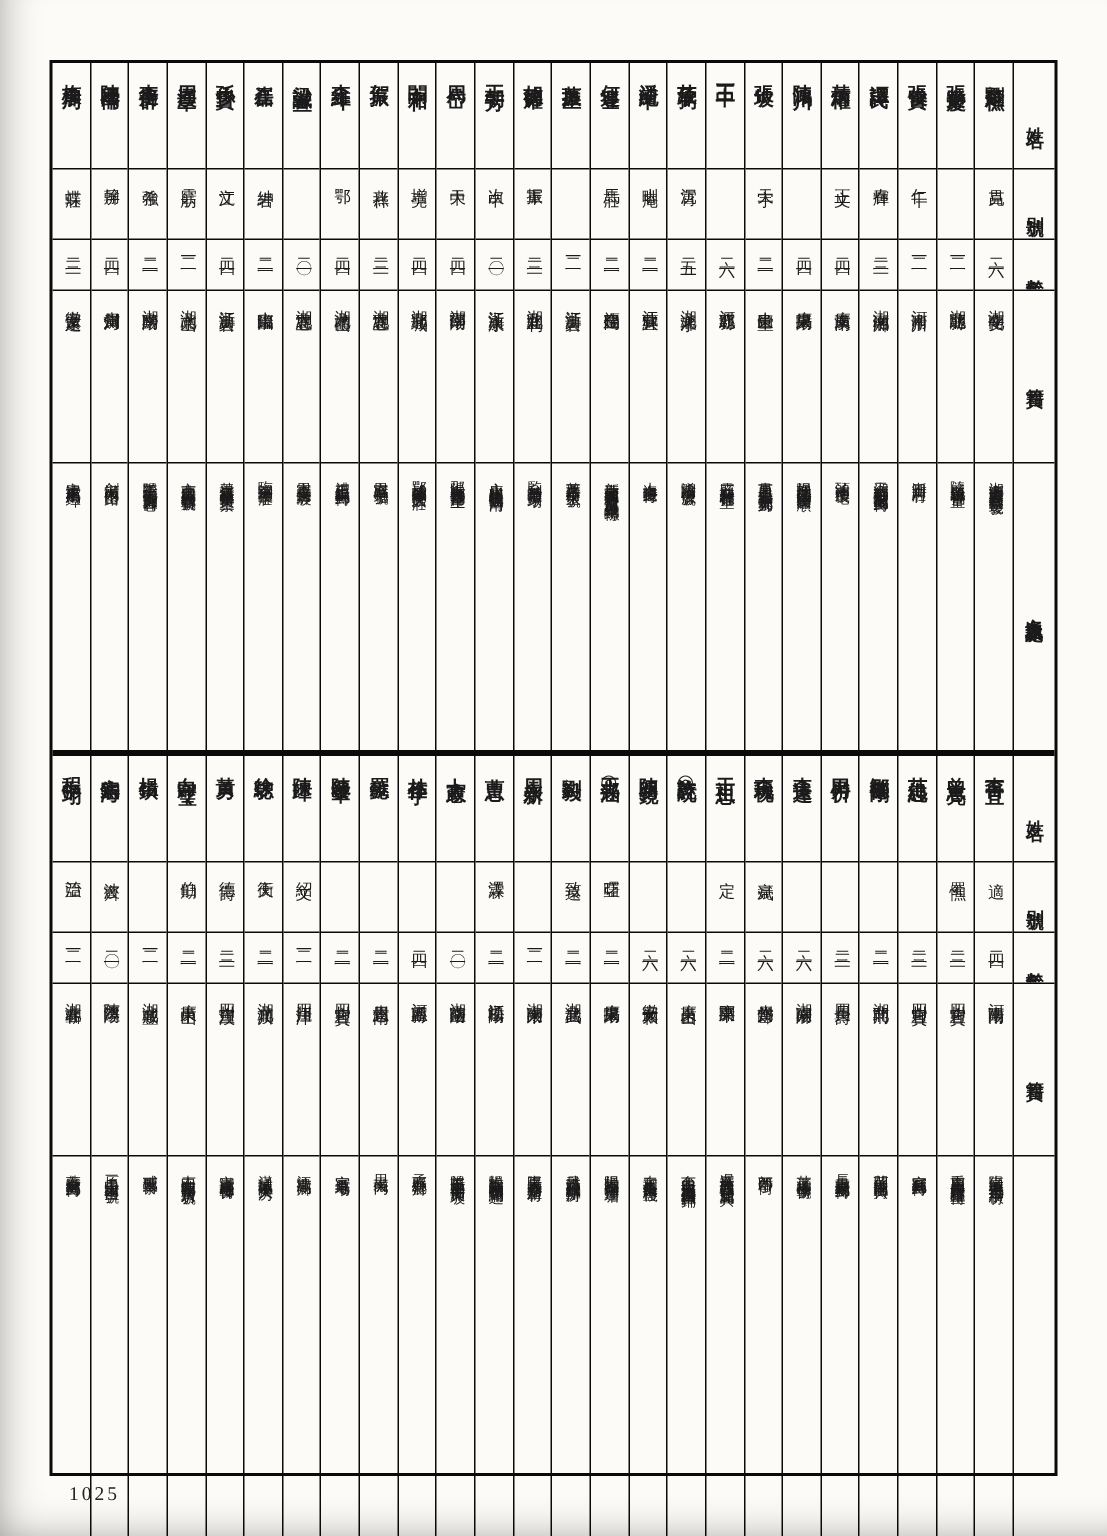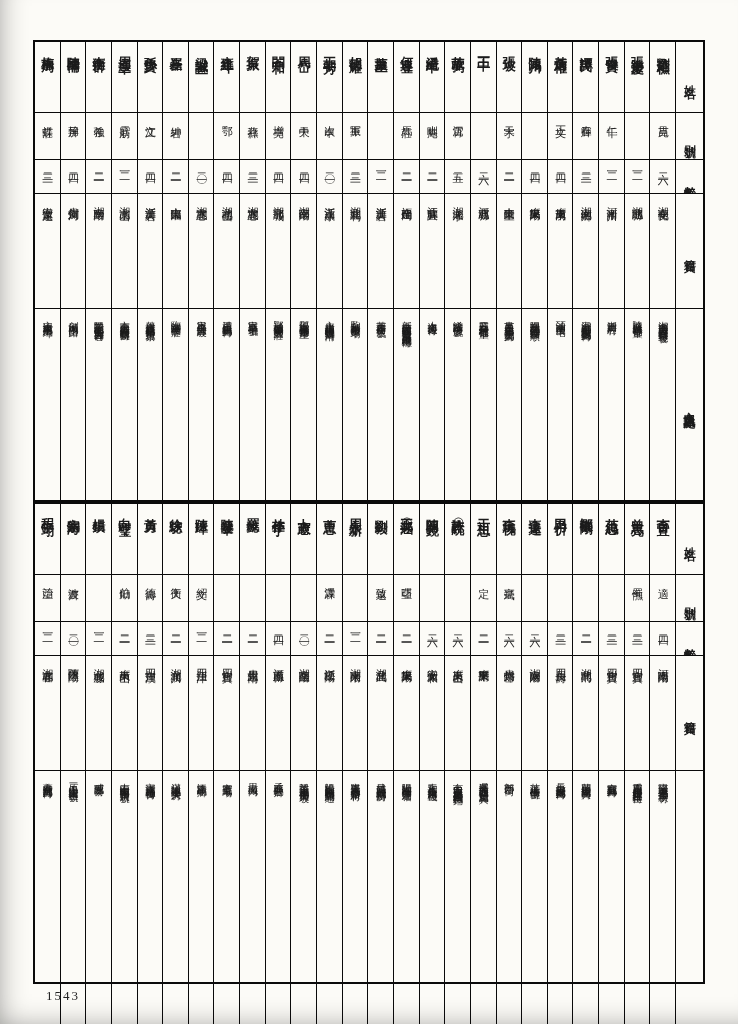--- a/index.html
+++ b/index.html
@@ -999,14 +999,14 @@
       <div class="vtext h-native">籍貫</div>
     </div>
     <div class="cell c-addr">
       <div class="vtext h-addr">永久通訊處</div>
     </div>
   </div>
 </section>
 
   </div>
 
-  <div class="page-number">1543</div>
+  <div class="page-number">1025</div>
 </div>
 
 </body></html>

